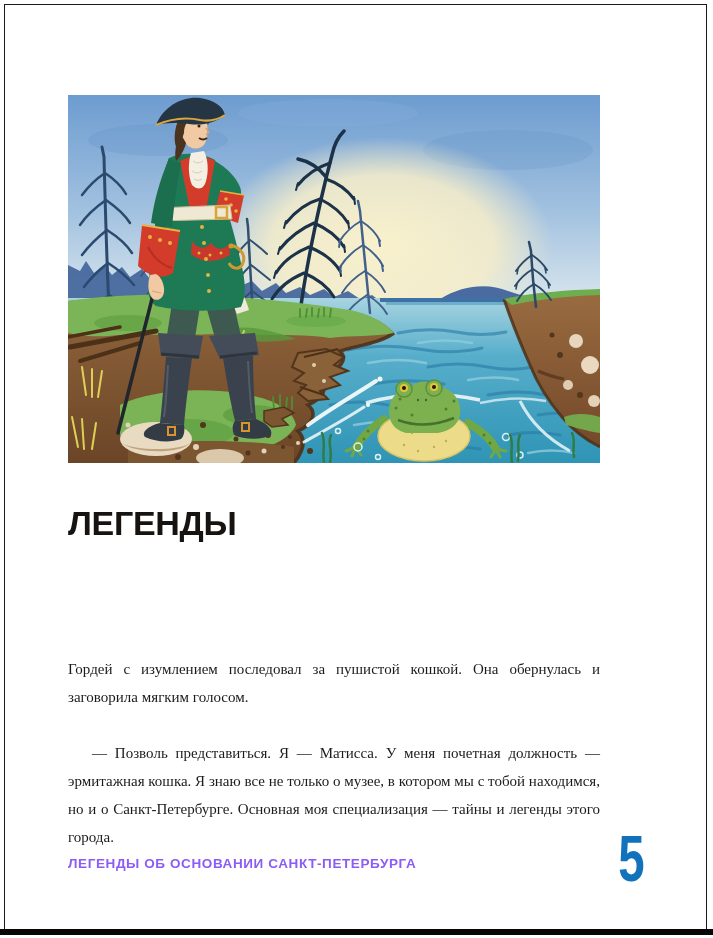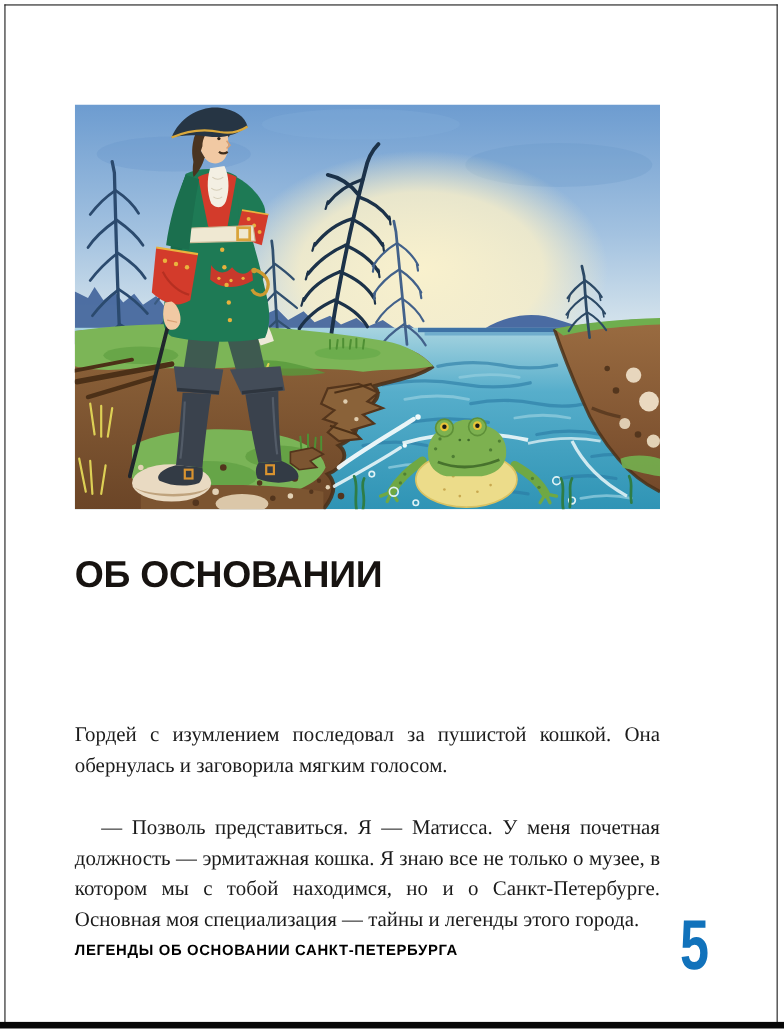--- a/index.html
+++ b/index.html
@@ -19,29 +19,29 @@
     position:absolute;left:68px;top:95px;width:532px;height:368px;
   }
   .illustration svg{display:block;width:532px;height:368px;}
   .chapter-heading{
     position:absolute;left:68px;top:503px;width:534px;
     font-weight:bold;font-size:34px;line-height:40px;letter-spacing:-0.3px;
     color:#171310;text-transform:uppercase;
   }
   .body-text{
     position:absolute;left:68px;top:655px;width:532px;
-    font-family:"Liberation Serif",serif;font-size:19px;line-height:28px;
+    font-family:"Liberation Serif",serif;font-size:15px;line-height:28px;
     color:#1b1b1b;text-align:justify;
   }
   .body-text p{margin:0;hyphens:manual;}
   .body-text p.dialogue{text-indent:24px;margin-top:28px;}
   .running-title{
     position:absolute;left:68px;top:856px;width:420px;
     font-weight:bold;font-size:13.5px;letter-spacing:0.6px;
-    color:#000000;text-transform:uppercase;
+    color:#8b5cf6;text-transform:uppercase;
   }
   .page-number{
     position:absolute;top:830px;right:68px;
     font-weight:bold;font-size:64px;line-height:58px;color:#1172bb;
     transform:scaleX(0.74);transform-origin:100% 50%;
   }
 </style>
 </head>
 <body>
 
@@ -364,21 +364,21 @@
       <path d="M262,368 C265,354 259,348 263,340"></path>
       <path d="M444,368 C442,356 446,348 442,340"></path>
       <path d="M450,366 C452,354 448,348 452,340"></path>
       <path d="M506,362 C504,352 508,346 504,338"></path>
     </g>
   </g>
 </svg>
 </div>
 
 <h1 class="chapter-heading" style="margin:0;">
-  <div>ОБ ОСНОВАНИИ</div>
+  <div>ЛЕГЕНДЫ</div>
 </h1>
 
 <div class="body-text">
   <p>Гордей с изумлением последовал за пушистой кошкой. Она обернулась и заговорила мягким голосом.</p>
   <p class="dialogue">— Позволь представиться. Я — Матисса. У меня почетная долж­ность — эрмитажная кошка. Я знаю все не только о музее, в котором мы с тобой находимся, но и о Санкт-Петербурге. Основная моя специ­ализация — тайны и легенды этого города.</p>
 </div>
 
 <div class="running-title">ЛЕГЕНДЫ ОБ ОСНОВАНИИ САНКТ-ПЕТЕРБУРГА</div>
 <div class="page-number">5</div>
 

